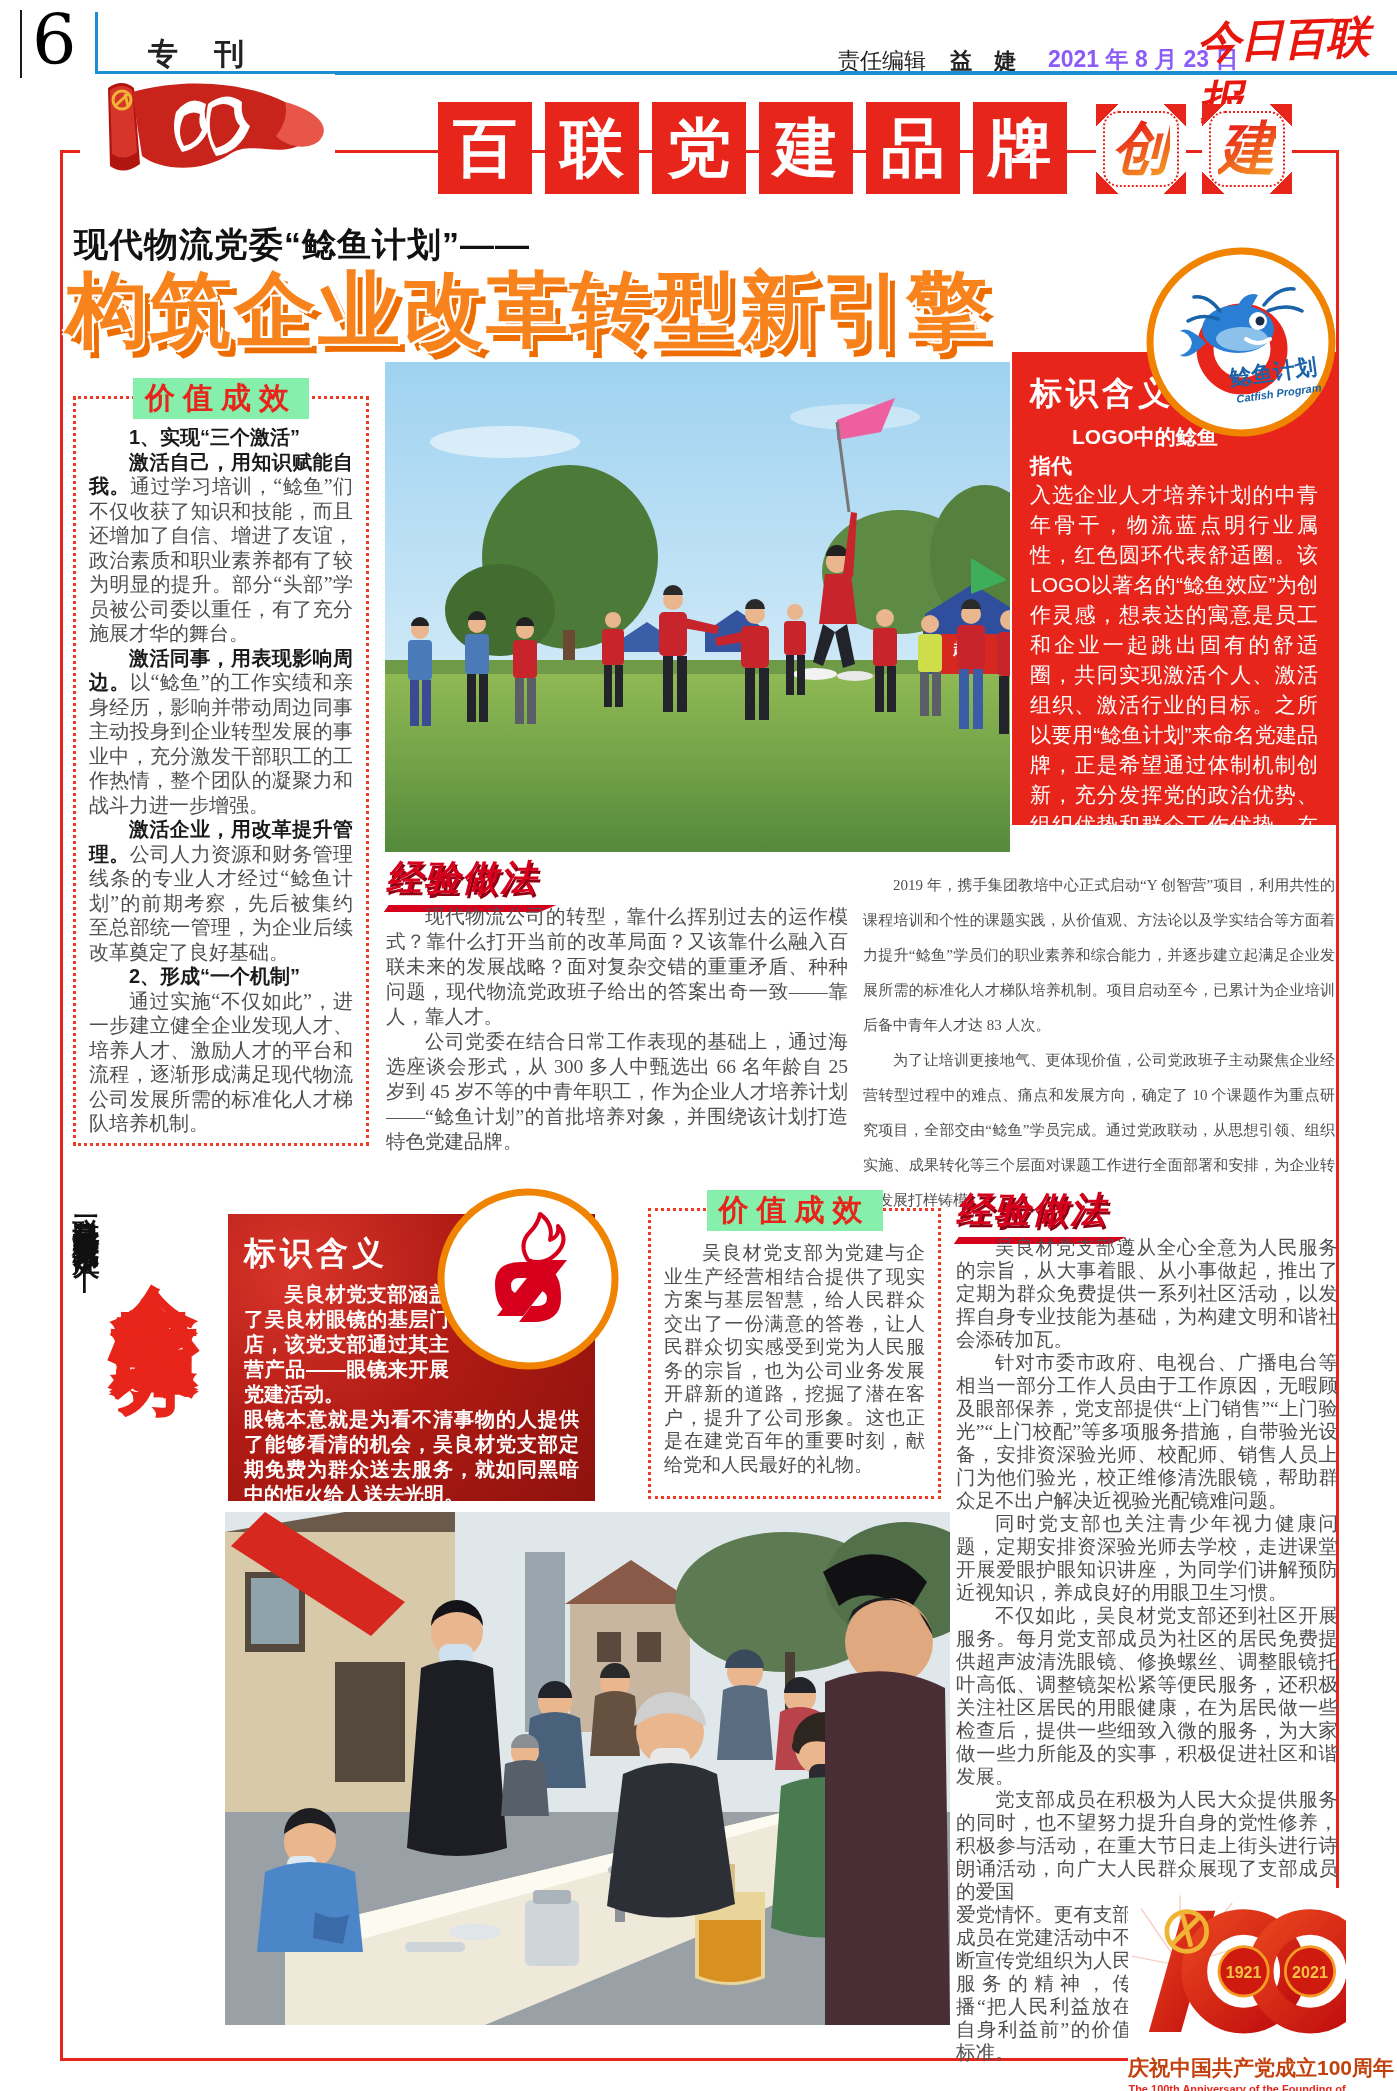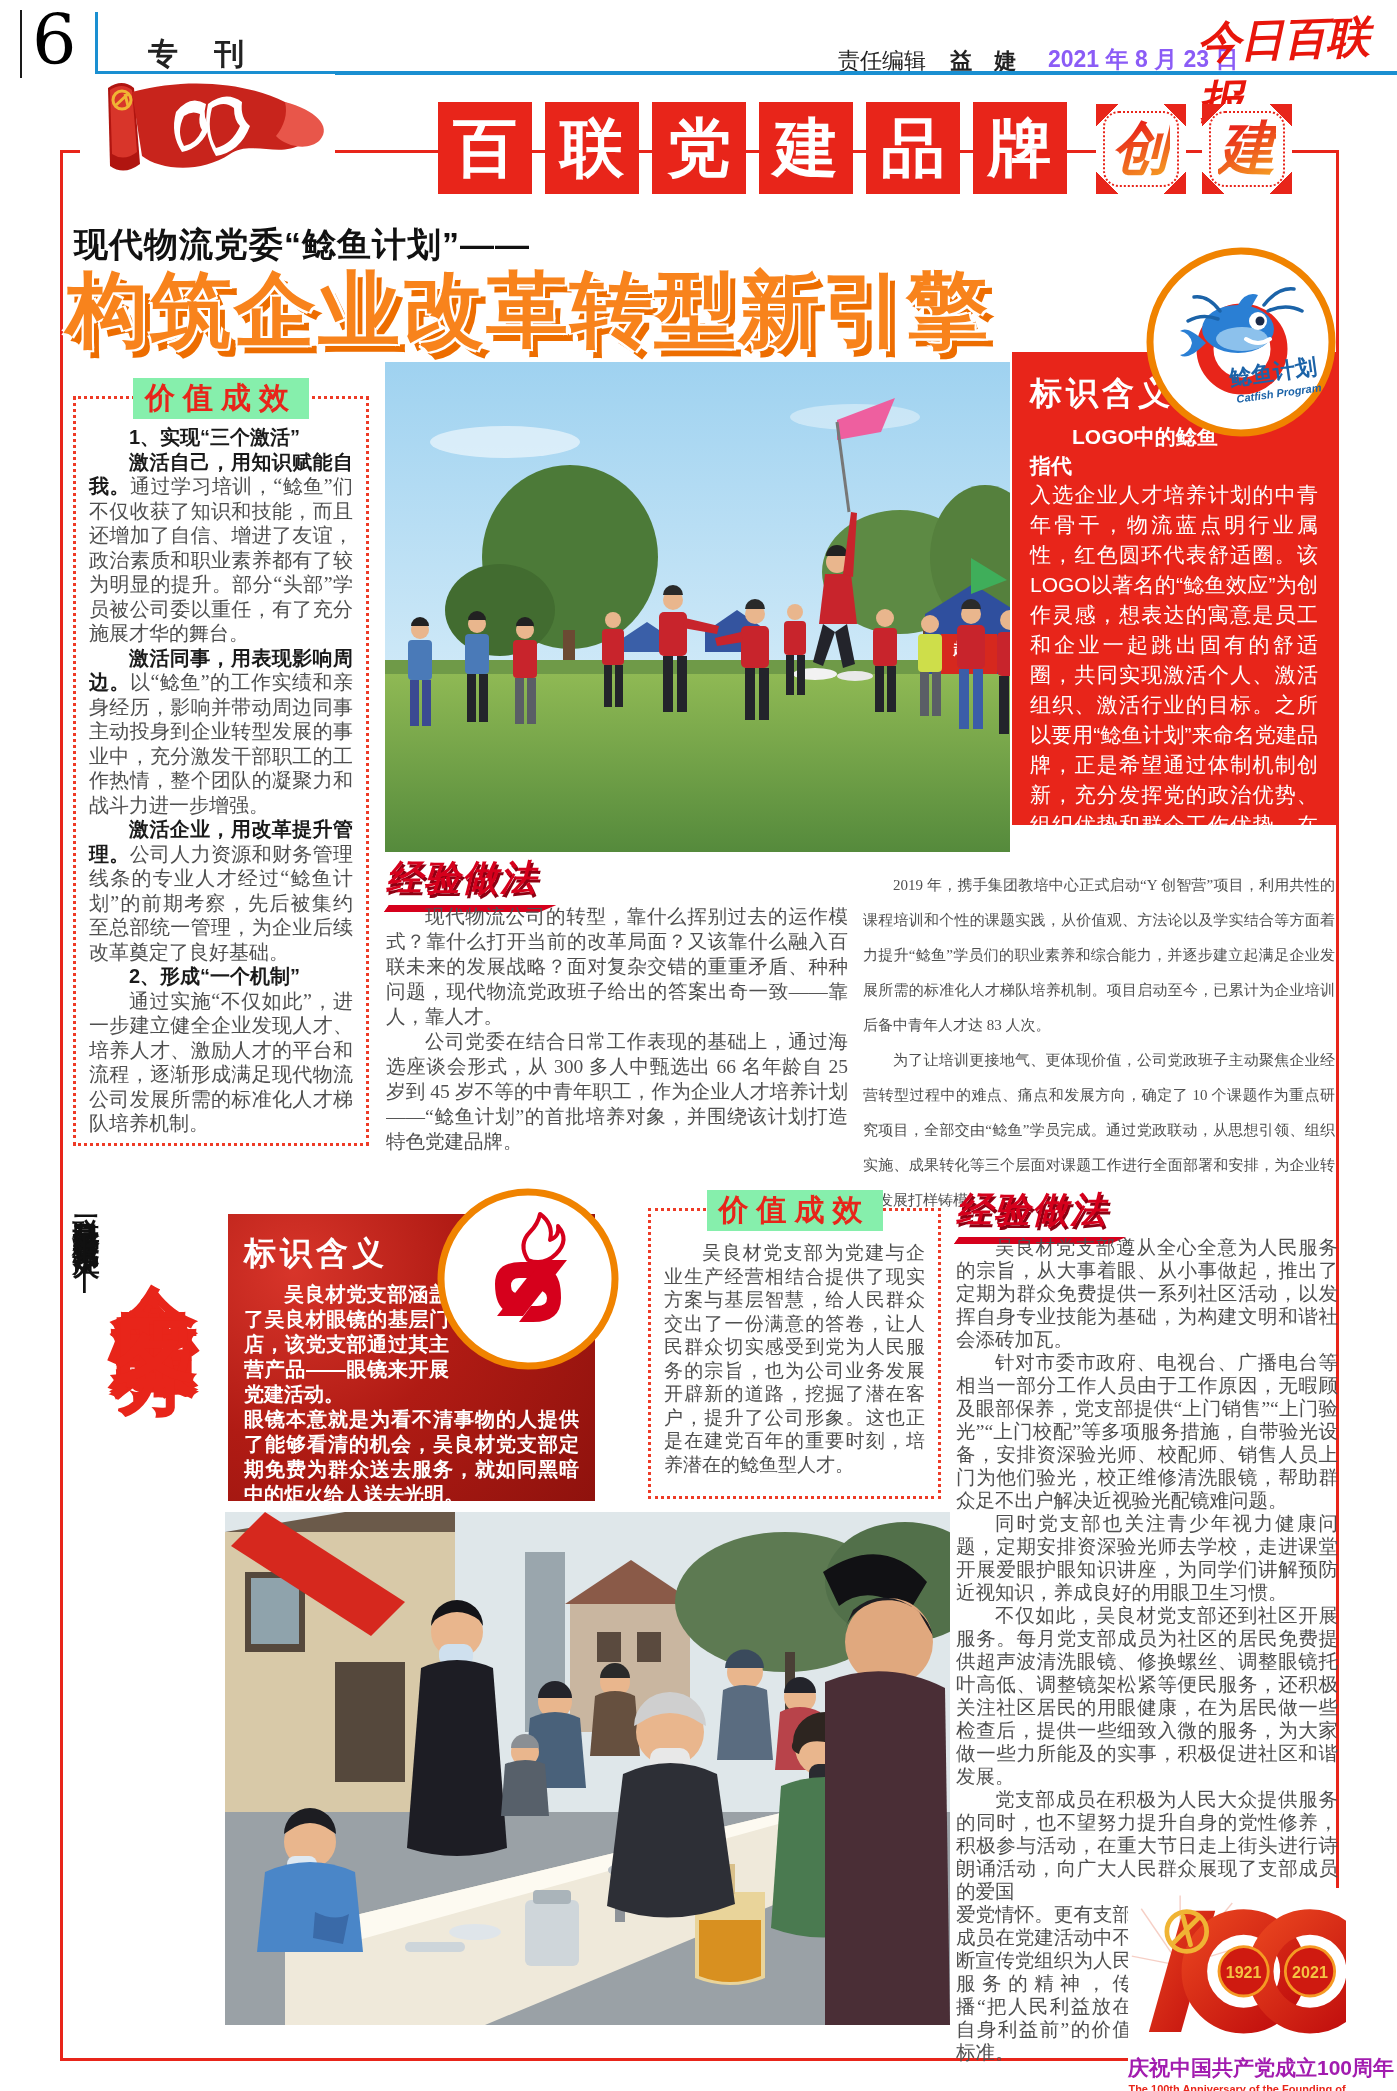--- a/index.html
+++ b/index.html
@@ -77,21 +77,21 @@
   .vheadline{left:106px;top:1212px;height:852px;writing-mode:vertical-rl;font-size:88px;font-weight:bold;
              font-family:"DejaVu Serif",serif;color:#e8251a;letter-spacing:6px;line-height:100px;}
   .exp2-head{left:956px;top:1186px;}
   .exp2-col{left:956px;top:1236px;width:382px;font-size:19.5px;line-height:23px;color:#4f4f4f;text-align:justify;}
   .exp2-col p{margin:0;text-indent:2em;}
   .exp2-col .cont{text-indent:0;width:176px;}
   .photo2{left:225px;top:1512px;width:725px;height:513px;}
   .circle1{left:1146px;top:247px;width:190px;height:190px;}
   .circle2{left:437px;top:1188px;width:182px;height:182px;}
   .anniv{left:1128px;top:1888px;width:218px;height:254px;background:#fff;text-align:center;}
-  .anniv-cn{font-size:21px;font-weight:900;color:#a21caf;margin-top:2px;white-space:nowrap;}
+  .anniv-cn{font-size:21px;font-weight:900;color:#c2410c;margin-top:2px;white-space:nowrap;}
   .anniv-en{font-size:11px;font-weight:bold;color:#e8251a;line-height:14px;}
 </style>
 </head>
 <body>
 
 <div class="page">
 
   <div class="abs hdr-vline1"></div>
   <div class="abs hdr-num">6</div>
   <div class="abs hdr-vline2"></div>
@@ -305,21 +305,21 @@
       <path d="M103 26 q14 10 10 26 q10 -4 8 -14 q12 14 -2 28 q-12 12 -28 6 q-10 -16 2 -28 q8 -8 10 -18 z" fill="none" stroke="#d6001c" stroke-width="4" stroke-linejoin="round"></path>
       <path d="M60 128 l44 -56 h26 l-44 56 z" fill="#d6001c"></path>
       <path d="M58 96 q0 -22 26 -22 h20 l-12 16 h-10 q-8 0 -8 8 q0 8 10 8 l-14 18 q-12 -6 -12 -28 z" fill="#d6001c"></path>
       <path d="M124 110 q0 24 -28 24 h-14 l12 -16 h6 q10 0 10 -8 q0 -6 -8 -8 l14 -18 q8 6 8 26 z" fill="#d6001c"></path>
     </svg>
   </div>
 
   <div class="abs vbox vbox2">
     <span class="vbox-title">价值成效</span>
     <div class="vbox-body song">
-      <p>吴良材党支部为党建与企业生产经营相结合提供了现实方案与基层智慧，给人民群众交出了一份满意的答卷，让人民群众切实感受到党为人民服务的宗旨，也为公司业务发展开辟新的道路，挖掘了潜在客户，提升了公司形象。这也正是在建党百年的重要时刻，培养潜在的鲶鱼型人才。</p>
+      <p>吴良材党支部为党建与企业生产经营相结合提供了现实方案与基层智慧，给人民群众交出了一份满意的答卷，让人民群众切实感受到党为人民服务的宗旨，也为公司业务发展开辟新的道路，挖掘了潜在客户，提升了公司形象。这也正是在建党百年的重要时刻，献给党和人民最好的礼物。</p>
     </div>
   </div>
 
   <div class="abs exp2-head">
     <div class="exp-head">经验做法</div>
     <div class="exp-swoosh"></div>
   </div>
   <div class="abs exp2-col song">
     <p>吴良材党支部遵从全心全意为人民服务的宗旨，从大事着眼、从小事做起，推出了定期为群众免费提供一系列社区活动，以发挥自身专业技能为基础，为构建文明和谐社会添砖加瓦。</p>
     <p>针对市委市政府、电视台、广播电台等相当一部分工作人员由于工作原因，无暇顾及眼部保养，党支部提供“上门销售”“上门验光”“上门校配”等多项服务措施，自带验光设备，安排资深验光师、校配师、销售人员上门为他们验光，校正维修清洗眼镜，帮助群众足不出户解决近视验光配镜难问题。</p>

